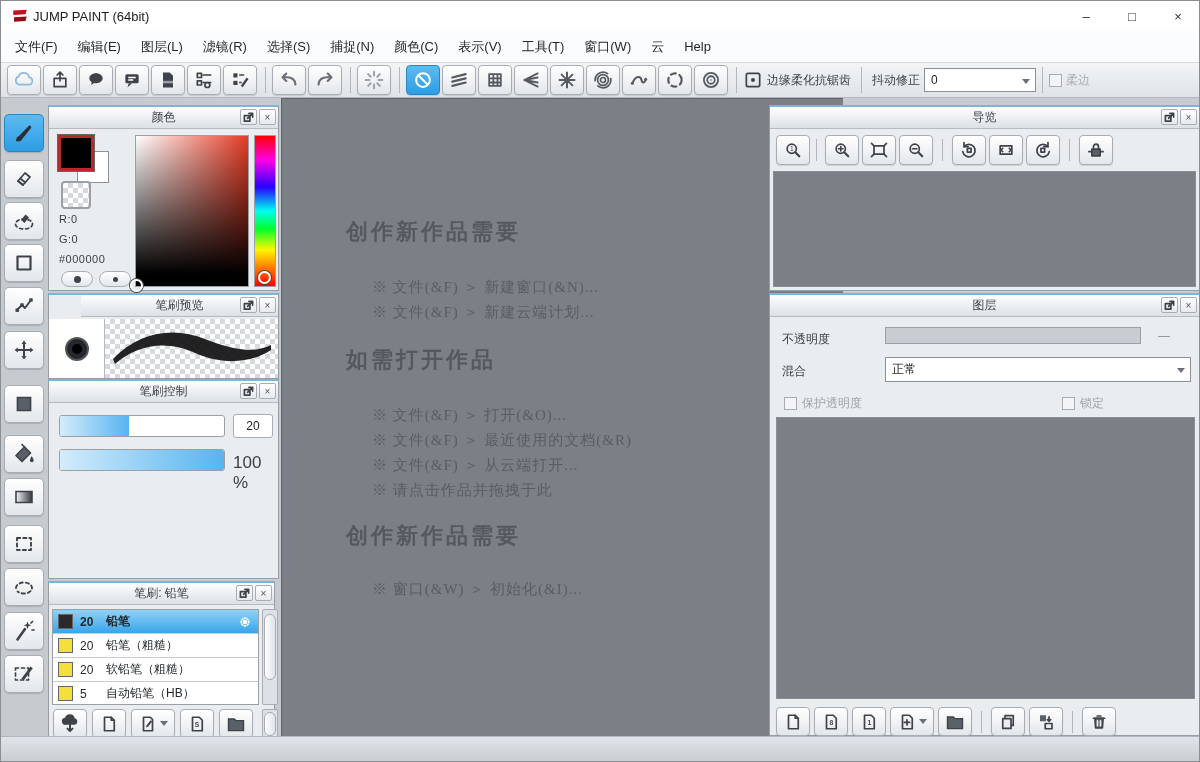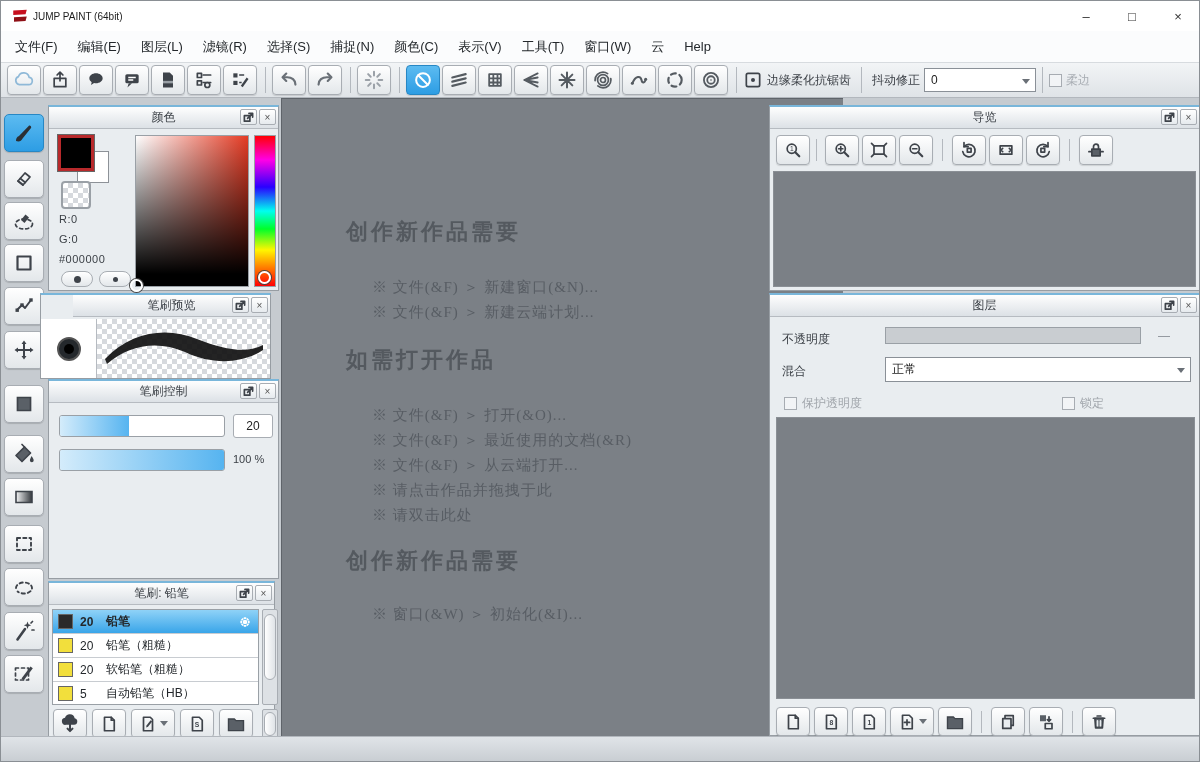--- a/index.html
+++ b/index.html
@@ -2,21 +2,21 @@
 <html><head>
 <meta charset="utf-8">
 <style>
   * { margin:0; padding:0; box-sizing:border-box; }
   html,body { width:1200px; height:762px; font-family:"Liberation Sans",sans-serif; }
   #app { position:relative; width:1200px; height:762px; background:#c6cbd0; border:1px solid #8a8f94; overflow:hidden; }
   .abs { position:absolute; }
 
   
   .titlebar { left:0; top:0; width:1200px; height:30px; background:#ffffff; display:flex; align-items:center; }
-  .title-text { font-size:10px; color:#1c1c1c; margin-left:8px; }
+  .title-text { font-size:13px; color:#1c1c1c; margin-left:8px; }
   .wbtns { position:absolute; right:0; top:0; height:30px; display:flex; }
   .wbtn { width:46px; height:30px; display:flex; align-items:center; justify-content:center; font-size:13px; color:#333; }
   .menubar { left:0; top:30px; width:1200px; height:32px; background:#fbfcfd; border-bottom:1px solid #d7dbdf; display:flex; align-items:center; padding-left:4px; }
   .menu-item { font-size:13px; color:#24282c; padding:0 10px; line-height:32px; }
 
   
   .toolbar { left:0; top:62px; width:1200px; height:35px; background:linear-gradient(#f2f4f6,#dfe3e7); border-bottom:1px solid #b2b7bd; display:flex; align-items:center; padding-left:6px; }
   .btn { border:1px solid #a8adb3; border-radius:4px; background:linear-gradient(#ffffff,#e3e7ea); display:flex; align-items:center; justify-content:center; box-shadow:0 1px 1px rgba(0,0,0,.12); }
   .tb-btn { width:34px; height:30px; margin-right:2px; }
   .btn.sel { background:linear-gradient(#5cbbf1,#2d9de4); border-color:#2787c4; }
@@ -49,21 +49,21 @@
   .swatch-bg { position:absolute; left:28px; top:44px; width:32px; height:32px; background:#fff; border:1px solid #8d9298; }
   .checker { background-image:linear-gradient(45deg,#d6d9dd 25%,transparent 25%,transparent 75%,#d6d9dd 75%),linear-gradient(45deg,#d6d9dd 25%,transparent 25%,transparent 75%,#d6d9dd 75%); background-size:10px 10px; background-position:0 0,5px 5px; background-color:#fff; }
   .rgb-line { position:absolute; left:10px; font-size:11px; color:#3a3f45; letter-spacing:.5px; }
   .mini-btn { position:absolute; width:32px; height:16px; border:1px solid #a8adb3; border-radius:8px; background:linear-gradient(#fff,#e3e7ea); display:flex; align-items:center; justify-content:center; }
   .dot { width:7px; height:7px; border-radius:50%; background:#3e434a; }
 
   
   .slider { position:absolute; height:22px; background:#fff; border:1px solid #9aa0a6; border-radius:3px; overflow:hidden; }
   .slider .fill { height:100%; background:linear-gradient(90deg,#d4ecfb,#56b4f0); }
   .valbox { position:absolute; width:40px; height:24px; border:1px solid #a8adb3; border-radius:3px; background:#fff; font-size:12px; color:#222; display:flex; align-items:center; justify-content:center; }
-  .pct { position:absolute; font-size:11px; color:#3a3f45; }
+  .pct { position:absolute; font-size:17px; color:#3a3f45; }
 
   
   .brow { height:24px; display:flex; align-items:center; background:#fff; border-bottom:1px solid #c8ccd1; padding-left:5px; font-size:12px; color:#24282c; }
   .brow.sel { background:linear-gradient(#8fd2f7,#39a5e9); font-weight:bold; position:relative; }
   .bswatch { width:15px; height:15px; border:1px solid #666; margin-right:7px; flex:0 0 auto; }
   .bsize { width:26px; flex:0 0 auto; }
   .vscroll { position:absolute; width:16px; border:1px solid #a8adb3; background:#dde1e5; border-radius:2px; }
   .vthumb { position:absolute; left:1px; width:12px; background:linear-gradient(90deg,#fff,#dfe3e7); border:1px solid #a8adb3; border-radius:6px; }
 
   
@@ -367,21 +367,21 @@
         <span class="dot" style="width:5px;height:5px;"></span>
       </div>
     <div class="sv-square">
       <span class="handle" style="left:-6px;bottom:-6px;"></span>
     </div>
     <div class="hue-bar">
       <span class="handle" style="left:3px;bottom:2px;"></span>
     </div>
   </div>
 
-  <div class="panel" style="left:39px;top:292px;width:231px;height:86px;padding-left:32px;">
+  <div class="panel" style="left:47px;top:292px;width:231px;height:86px;padding-left:32px;">
     <div class="ptitle">
       <span class="t">笔刷预览</span>
       <span class="picons">
         <span class="pic">
             <svg class="ic" width="11" height="11" viewBox="0 0 24 24">
               <rect x="3" y="8" width="12" height="12"></rect>
               <path d="M10 14 21 3M13 3h8v8"></path>
             </svg>
           </span>
         <span class="pic">×</span>
@@ -513,21 +513,20 @@
       <div style="height:28px;"></div>
       <div class="line">※ 文件(&amp;F) ＞ 新建窗口(&amp;N)...</div>
       <div class="line">※ 文件(&amp;F) ＞ 新建云端计划...</div>
       <div style="height:20px;"></div>
       <h2>如需打开作品</h2>
       <div style="height:28px;"></div>
       <div class="line">※ 文件(&amp;F) ＞ 打开(&amp;O)...</div>
       <div class="line">※ 文件(&amp;F) ＞ 最近使用的文档(&amp;R)</div>
       <div class="line">※ 文件(&amp;F) ＞ 从云端打开...</div>
       <div class="line">※ 请点击作品并拖拽于此</div>
-      <div class="line">※ 请双击此处</div>
       <div style="height:18px;"></div>
       <h2>创作新作品需要</h2>
       <div style="height:26px;"></div>
       <div class="line">※ 窗口(&amp;W) ＞ 初始化(&amp;I)...</div>
     </div>
   </div>
 
   <div class="panel" style="left:768px;top:104px;width:431px;height:186px;">
     <div class="ptitle">
       <span class="t">导览</span>

